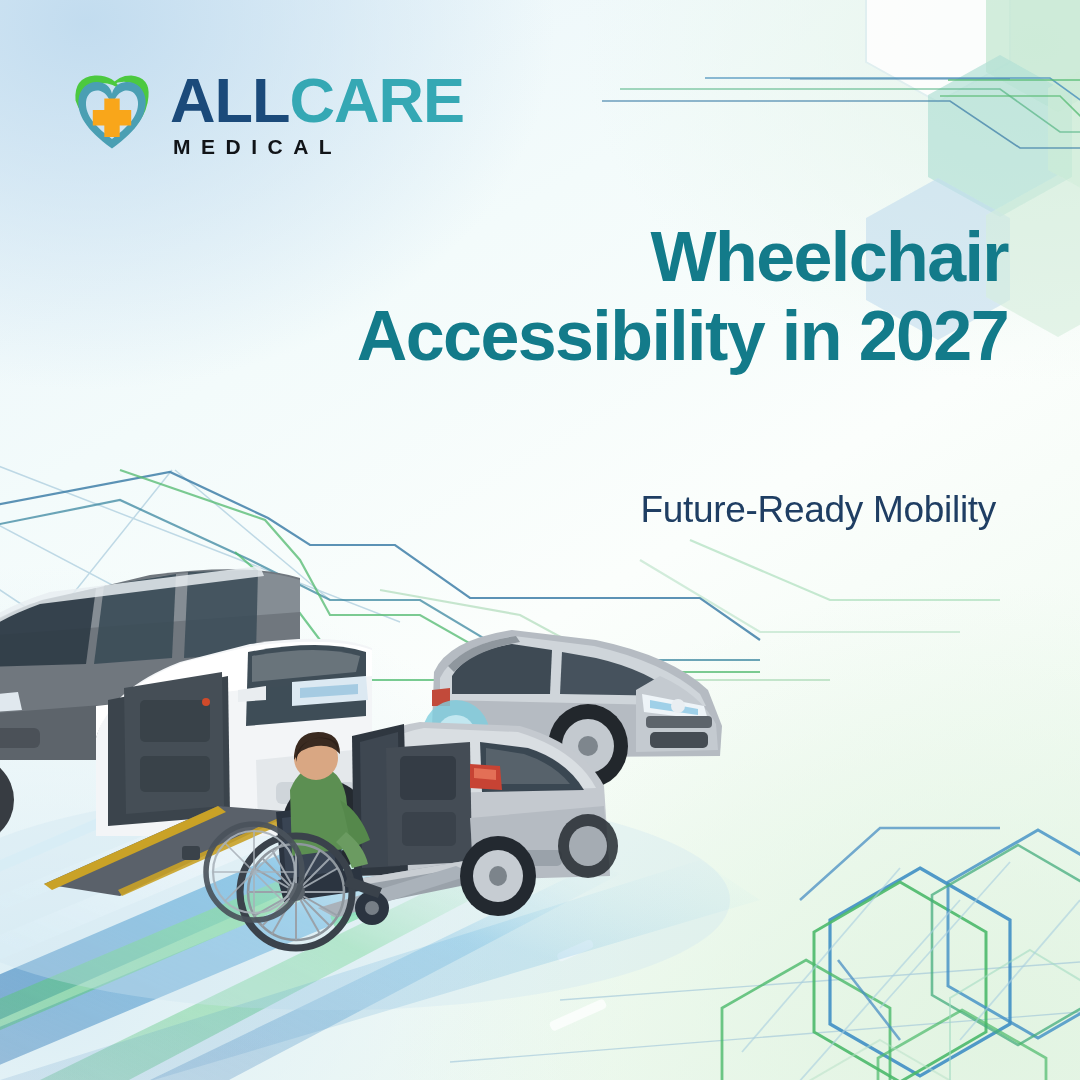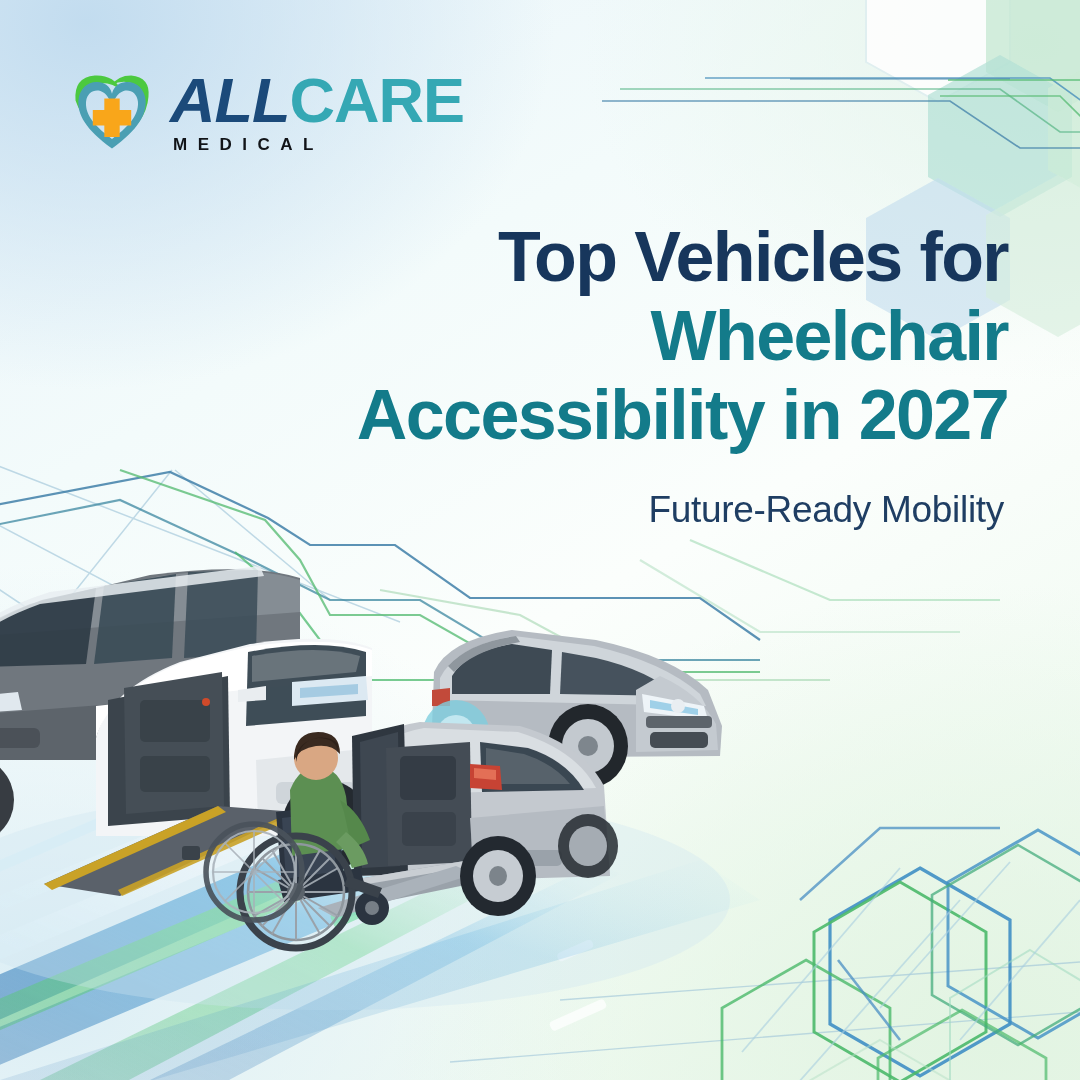--- a/index.html
+++ b/index.html
@@ -16,39 +16,39 @@
   .svgfull{position:absolute;left:0;top:0;width:1080px;height:1080px;}
 
   
   #logo{position:absolute;left:64px;top:58px;display:flex;align-items:flex-start;}
   #logo-mark{width:96px;height:96px;flex:0 0 96px;margin-top:6px;}
   #logo-words{margin-left:10px;padding-top:14px;}
   #logo-wordmark{
     font-size:63px;font-weight:bold;line-height:0.92;letter-spacing:-1px;
     white-space:nowrap;
   }
-  .wm-all{color:#1b4a7a;font-style:italic;}
+  .wm-all{color:#1b4a7a;}
   .wm-care{color:#35a8b4;}
   #logo-sub{
-    font-size:17px;font-weight:bold;color:#111418;letter-spacing:10.5px;
+    font-size:21px;font-weight:bold;color:#111418;letter-spacing:10.5px;
     margin-top:5px;margin-left:3px;white-space:nowrap;
   }
 
   
   #headline{
     position:absolute;right:72px;top:222px;width:700px;text-align:right;
   }
   #headline .hl{
     font-size:70px;font-weight:bold;line-height:1.0;letter-spacing:-1.6px;
     margin:0 0 9px 0;white-space:nowrap;
   }
   .hl-navy{color:#17365c;}
   .hl-teal{color:#137b8a;}
   #subtitle{
-    position:absolute;right:76px;top:487px;width:620px;text-align:right;
+    position:absolute;right:84px;top:487px;width:620px;text-align:right;
     font-size:37px;line-height:1.22;color:#1f3e63;letter-spacing:-0.3px;
   }
   #subtitle div{white-space:nowrap;}
 </style>
 </head>
 <body>
 
 <div id="poster">
 
   <svg class="svgfull" viewBox="0 0 1080 1080">
@@ -356,21 +356,20 @@
 
       <path d="M42,36 L58,36 L58,48 L70,48 L70,64 L58,64 L58,76 L42,76 L42,64 L30,64 L30,48 L42,48 Z" fill="#f9a61a"></path>
     </svg>
     <div id="logo-words">
       <div id="logo-wordmark"><span class="wm-all">ALL</span><span class="wm-care">CARE</span></div>
       <div id="logo-sub">MEDICAL</div>
     </div>
   </div>
 
   <div id="headline">
-    <div class="hl hl-navy">Top Vehicles for</div>
     <div class="hl hl-teal">Wheelchair</div>
     <div class="hl hl-teal">Accessibility in 2027</div>
   </div>
 
   <div id="subtitle">
     <div>Future-Ready Mobility</div>
   </div>
 
 </div>
 

